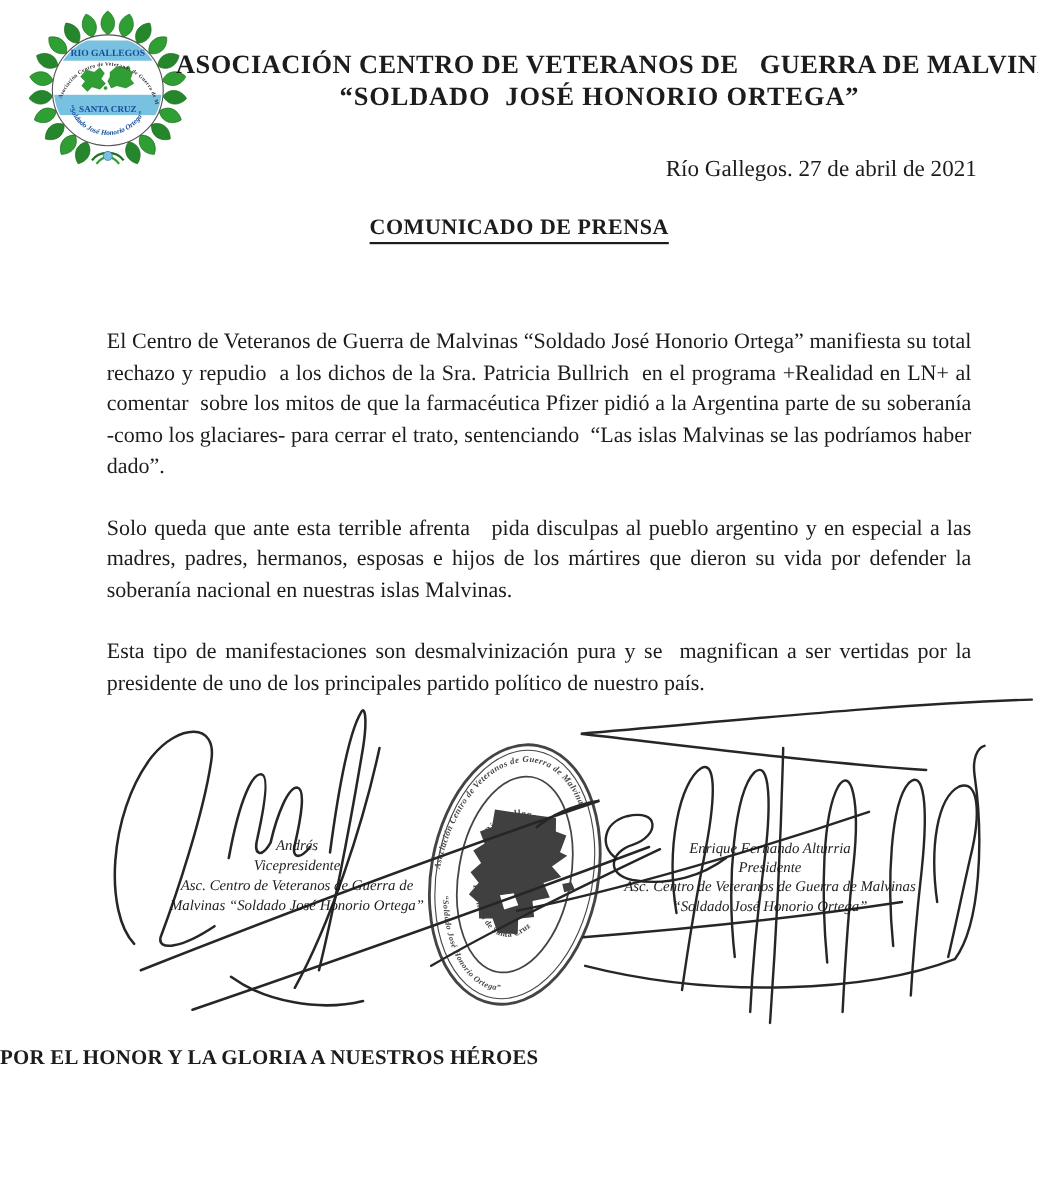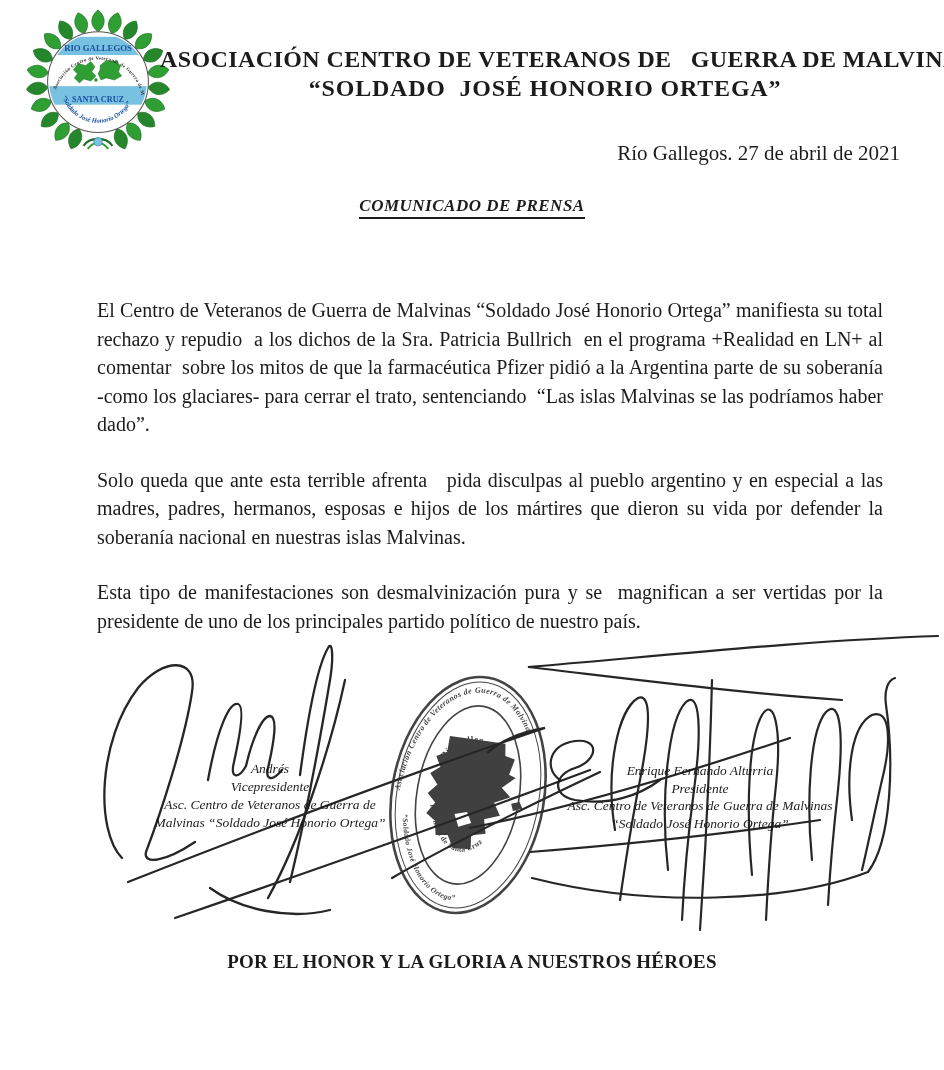--- a/index.html
+++ b/index.html
@@ -5,42 +5,42 @@
   html,body{margin:0;padding:0;background:#ffffff;}
   .page{position:relative;width:944px;height:1070px;background:#ffffff;overflow:hidden;
         font-family:"Liberation Serif","DejaVu Serif",serif;color:#1c1c1c;}
 
   
   .logo{position:absolute;left:26px;top:6px;width:144px;height:148px;}
   .header-block{position:absolute;left:160px;top:44px;width:770px;text-align:center;}
   .org-line1{font-size:24px;font-weight:bold;letter-spacing:.4px;white-space:pre;line-height:30px;}
   .org-line2{font-size:24px;font-weight:bold;letter-spacing:.8px;white-space:pre;line-height:29px;}
   .org-line3{font-size:14px;font-weight:bold;font-style:italic;letter-spacing:.2px;line-height:20px;}
-  .dateline{position:absolute;right:44px;top:141px;font-size:21px;}
+  .dateline{position:absolute;right:56px;top:141px;font-size:21px;}
 
   
   .title-wrap{position:absolute;left:0;top:196px;width:944px;text-align:center;}
-  .doc-title{font-size:17px;font-weight:bold;letter-spacing:.5px;
-             border-bottom:2.5px solid #1c1c1c;padding-bottom:1px;display:inline-block;font-style:italic;}
+  .doc-title{font-size:20px;font-weight:bold;letter-spacing:.5px;
+             border-bottom:2.5px solid #1c1c1c;padding-bottom:1px;display:inline-block;}
 
   
   .bodytext{position:absolute;left:97px;top:296px;width:786px;}
   .bodytext p{margin:0 0 27px 0;font-size:20px;line-height:28.5px;
               text-align:justify;white-space:pre-wrap;}
 
   
   .sig-area{position:absolute;left:0;top:620px;width:944px;height:320px;}
   .sig-svg{position:absolute;left:0;top:0;width:944px;height:320px;}
   .sig-block{position:absolute;text-align:center;font-weight:normal;font-style:italic;
              font-size:13.5px;color:#222;}
   .sig-left{left:100px;top:140px;width:340px;line-height:18px;}
   .sig-right{left:520px;top:142px;width:360px;line-height:17.5px;}
 
   
-  .footer{position:absolute;left:0;top:948px;width:944px;text-align:center;
+  .footer{position:absolute;left:0;top:948px;width:944px;text-align:left;
           font-weight:bold;font-size:19px;line-height:28px;letter-spacing:.2px;}
 </style>
 </head>
 <body>
 
 <div class="page">
 
   <div class="logo">
     <svg viewBox="0 0 140 140" width="144" height="148">
 

